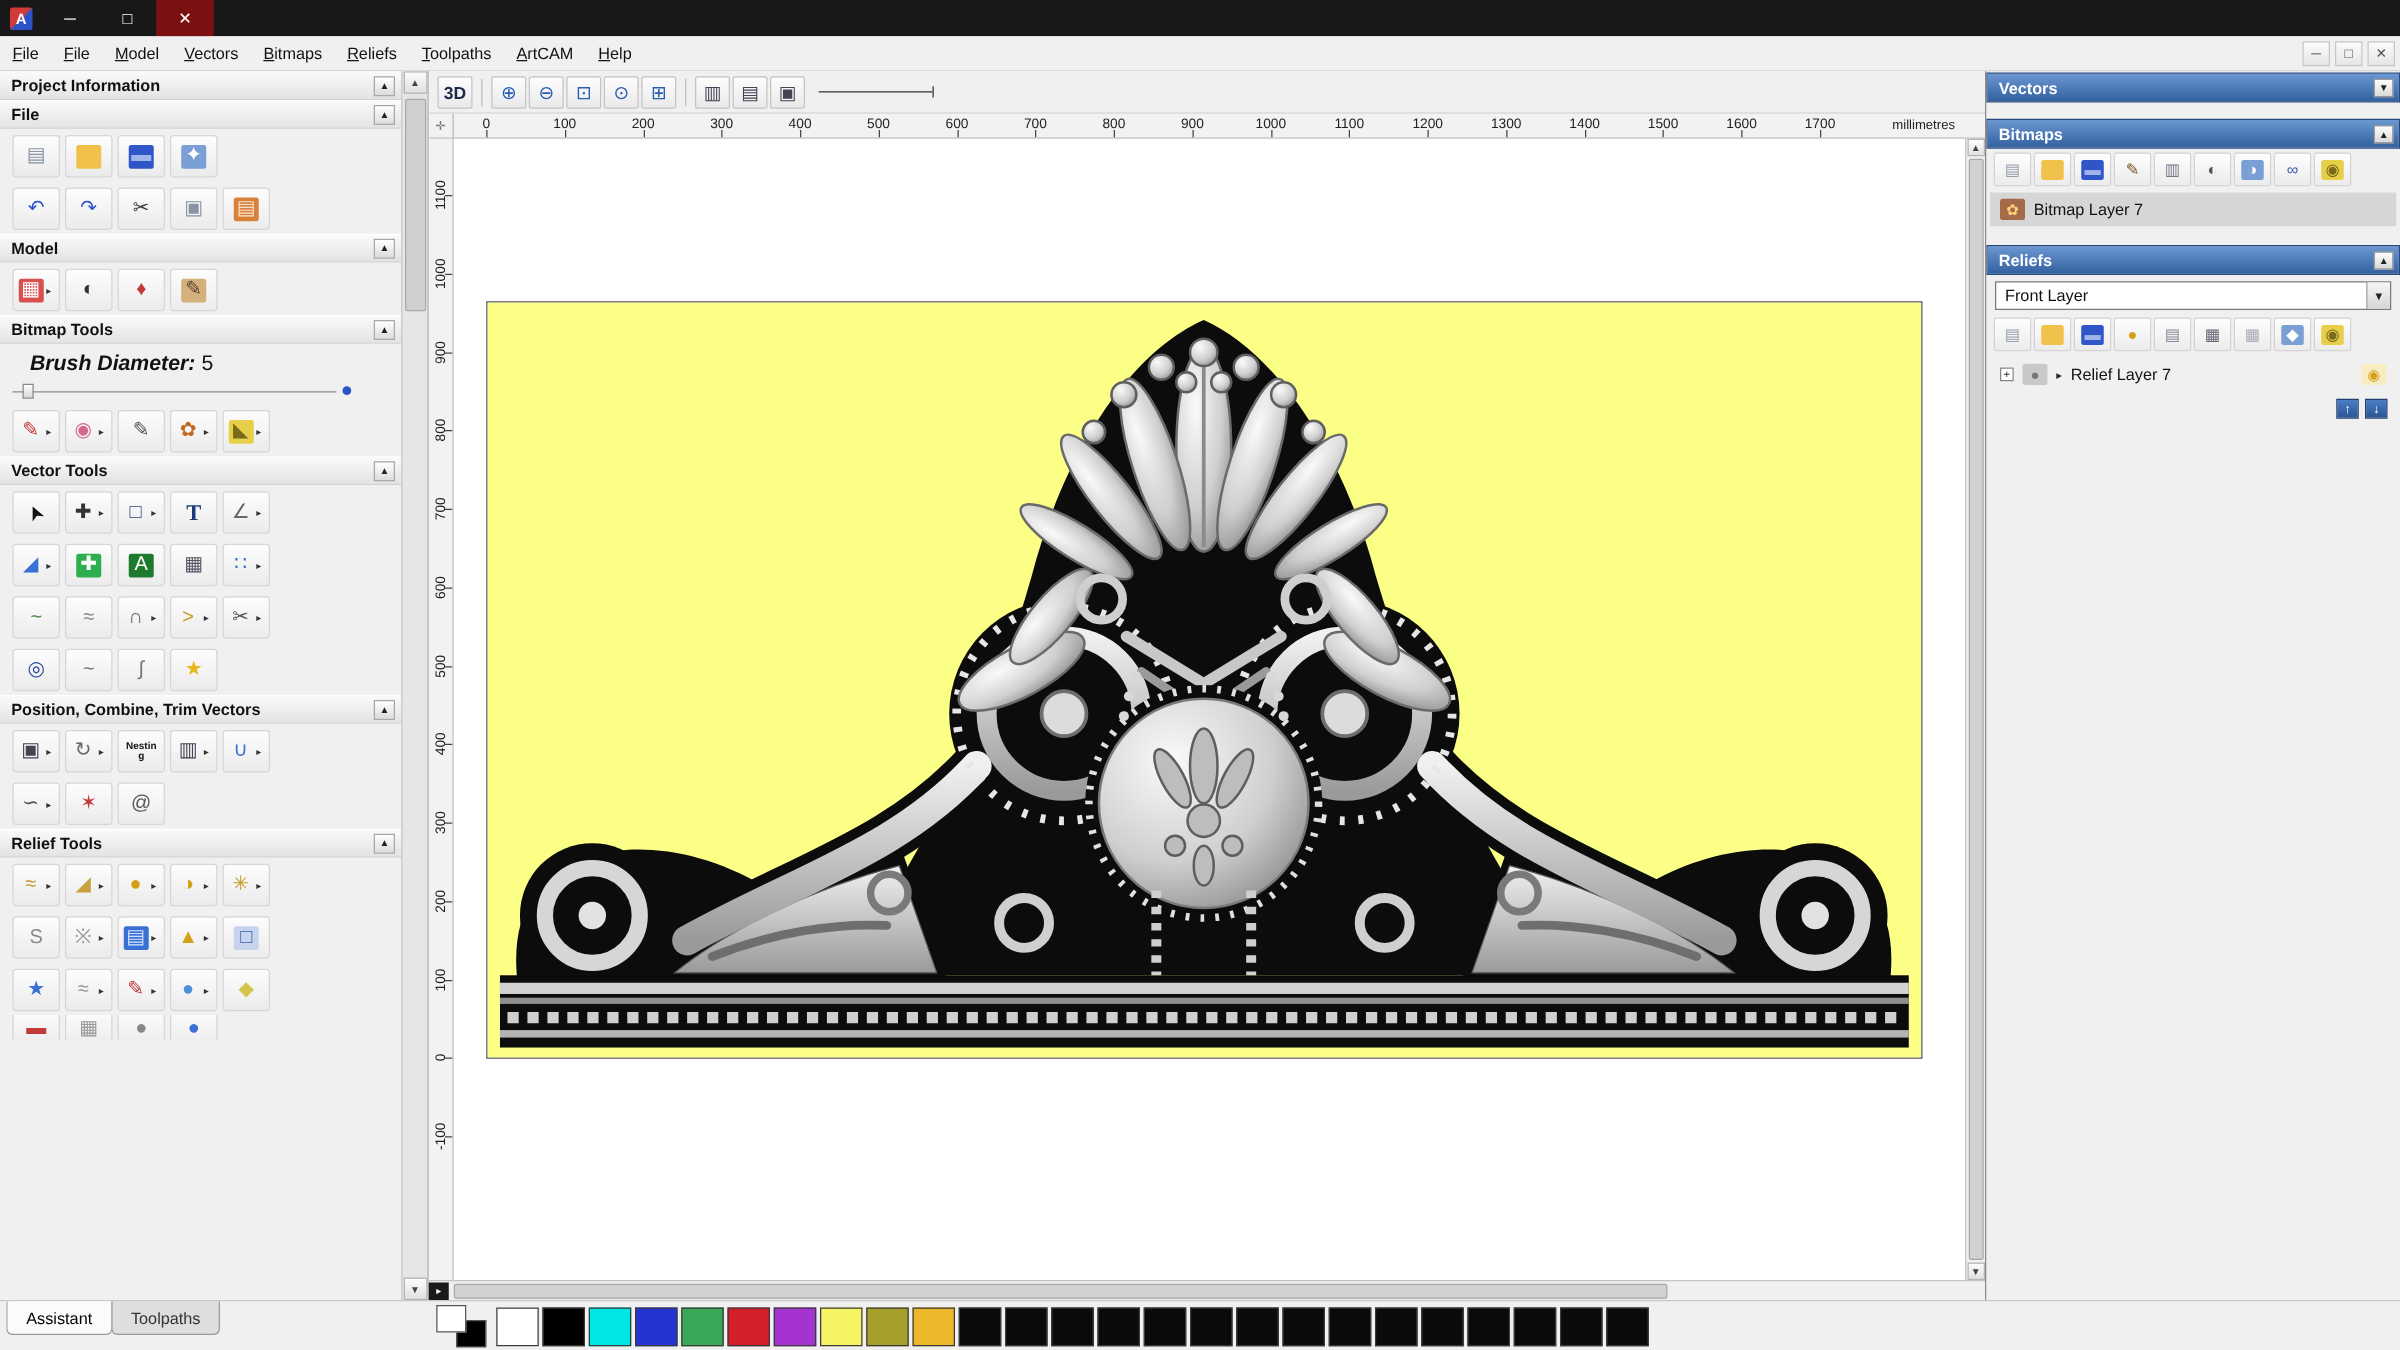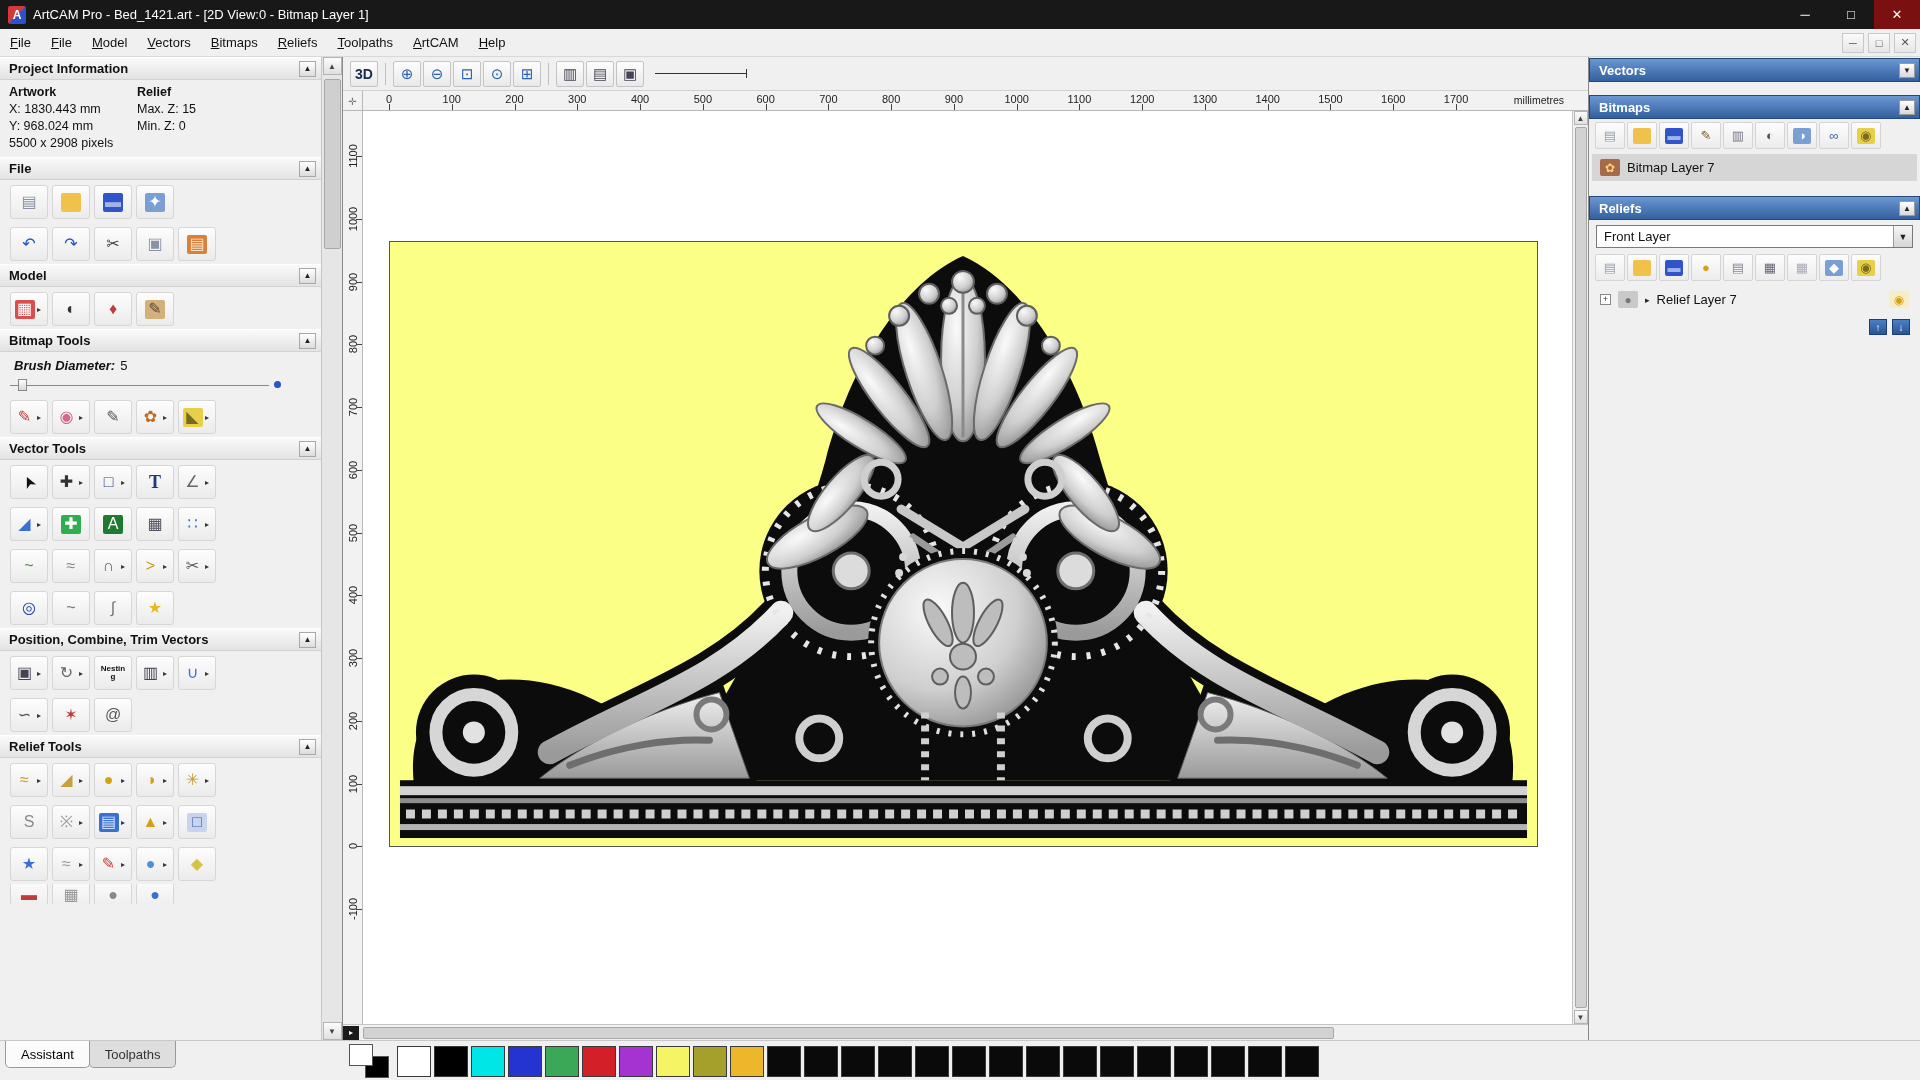--- a/index.html
+++ b/index.html
@@ -33,21 +33,21 @@
   .pi-grid { display:grid; grid-template-columns:128px 1fr; row-gap:3px; }
   .pi-grid .hd { font-weight:bold; }
   .icon-row { display:flex; align-items:center; padding:4px 8px 2px; }
   .tbtn { width:38px; height:34px; display:flex; align-items:center; justify-content:center; margin:1px 2px; border:1px solid #d6d6d6; border-radius:3px; background:linear-gradient(#fdfdfd,#ebebeb); cursor:pointer; }
   .tbtn .glyph { font-size:16px; line-height:1; min-width:20px; height:19px; display:flex; align-items:center; justify-content:center; border-radius:2px; }
   .mini { width:9px; font-size:8px; color:#333; text-align:center; }
   .mini:empty { display:none; }
   [data-name="nesting-icon"] .glyph { font-size:8px; font-weight:bold; width:28px; white-space:normal; word-break:break-all; line-height:8px; text-align:center; }
   [data-name="select-vectors-icon"] .glyph { transform:rotate(-115deg); }
   [data-name="create-text-icon"] .glyph { font-family:"Liberation Serif",serif; font-weight:bold; font-size:18px; }
-  .brush-row { padding:6px 14px 2px; font-size:13px; display:flex; gap:5px; }
+  .brush-row { padding:6px 24px 2px; font-size:17px; display:flex; gap:5px; }
   .brush-label { font-weight:bold; font-style:italic; }
   .slider { position:relative; height:16px; margin:2px 12px 2px 10px; cursor:pointer; }
   .slider-track { position:absolute; left:0; right:40px; top:8px; height:1px; background:#8a8a8a; }
   .slider-thumb { position:absolute; left:8px; top:2px; width:9px; height:12px; background:linear-gradient(#fdfdfd,#d8d8d8); border:1px solid #888; }
   .slider-pip { position:absolute; right:28px; top:4px; width:7px; height:7px; border-radius:50%; background:#2a52c9; }
   .clip-row { height:20px; overflow:hidden; }
 
   .left-scroll { width:21px; flex:0 0 auto; background:#e6e6e6; border-left:1px solid #c6c6c6; display:flex; flex-direction:column; align-items:center; }
   .scroll-arrow { width:19px; height:18px; font-size:8px; color:#444; display:flex; align-items:center; justify-content:center; border:1px solid #b4b4b4; background:linear-gradient(#fcfcfc,#e0e0e0); cursor:pointer; }
   .left-thumb { width:17px; height:170px; margin-top:4px; background:#cfcfcf; border:1px solid #a8a8a8; border-radius:2px; cursor:grab; }
@@ -124,21 +124,20 @@
   .scell.x { min-width:150px; } .scell.y { min-width:140px; } .scell.z { min-width:92px; }
   .sb-end { width:130px; }
 </style>
 </head>
 <body>
 
 <div class="app" data-name="artcam-window">
 
   <div class="titlebar" data-name="title-bar">
     <span class="app-logo" data-name="app-logo-icon">A</span>
-    <span class="title-text" data-name="window-title">ArtCAM Pro - Bed_1421.art - [2D View:0 - Bitmap Layer 1]</span>
     <span class="wbtn" data-name="minimize-button">─</span>
     <span class="wbtn" data-name="maximize-button">□</span>
     <span class="wbtn close" data-name="close-button">✕</span>
   </div>
 
   <div class="menubar" data-name="menu-bar">
     <span class="menu-item" data-name="menu-file">File</span>
       <span class="menu-item" data-name="menu-edit">File</span>
       <span class="menu-item" data-name="menu-model">Model</span>
       <span class="menu-item" data-name="menu-vectors">Vectors</span>
@@ -155,31 +154,20 @@
 
   <div class="main">
 
     <div class="left-panel" data-name="assistant-panel">
       <div class="left-content">
 
         <div data-name="project-information-section">
           <div class="sec-hd">
             <span data-name="project-information-title">Project Information</span>
             <span class="collapse-btn" data-name="collapse-project-info-button">▲</span>
-          </div>
-          <div class="pi-body">
-            <div class="pi-grid">
-              <span class="hd" data-name="artwork-label">Artwork</span>
-              <span class="hd" data-name="relief-label">Relief</span>
-              <span data-name="artwork-x">X: 1830.443 mm</span>
-              <span data-name="relief-max-z">Max. Z: 15</span>
-              <span data-name="artwork-y">Y: 968.024 mm</span>
-              <span data-name="relief-min-z">Min. Z: 0</span>
-              <span data-name="artwork-pixels">5500 x 2908 pixels</span>
-            </div>
           </div>
         </div>
 
         <div data-name="file-section">
           <div class="sec-hd">
             <span data-name="file-section-title">File</span>
             <span class="collapse-btn" data-name="collapse-file-button">▲</span>
           </div>
           <div class="icon-row" data-name="file-toolbar-row1">
             <span class="tbtn" data-name="new-model-icon" title="new-model-icon">

